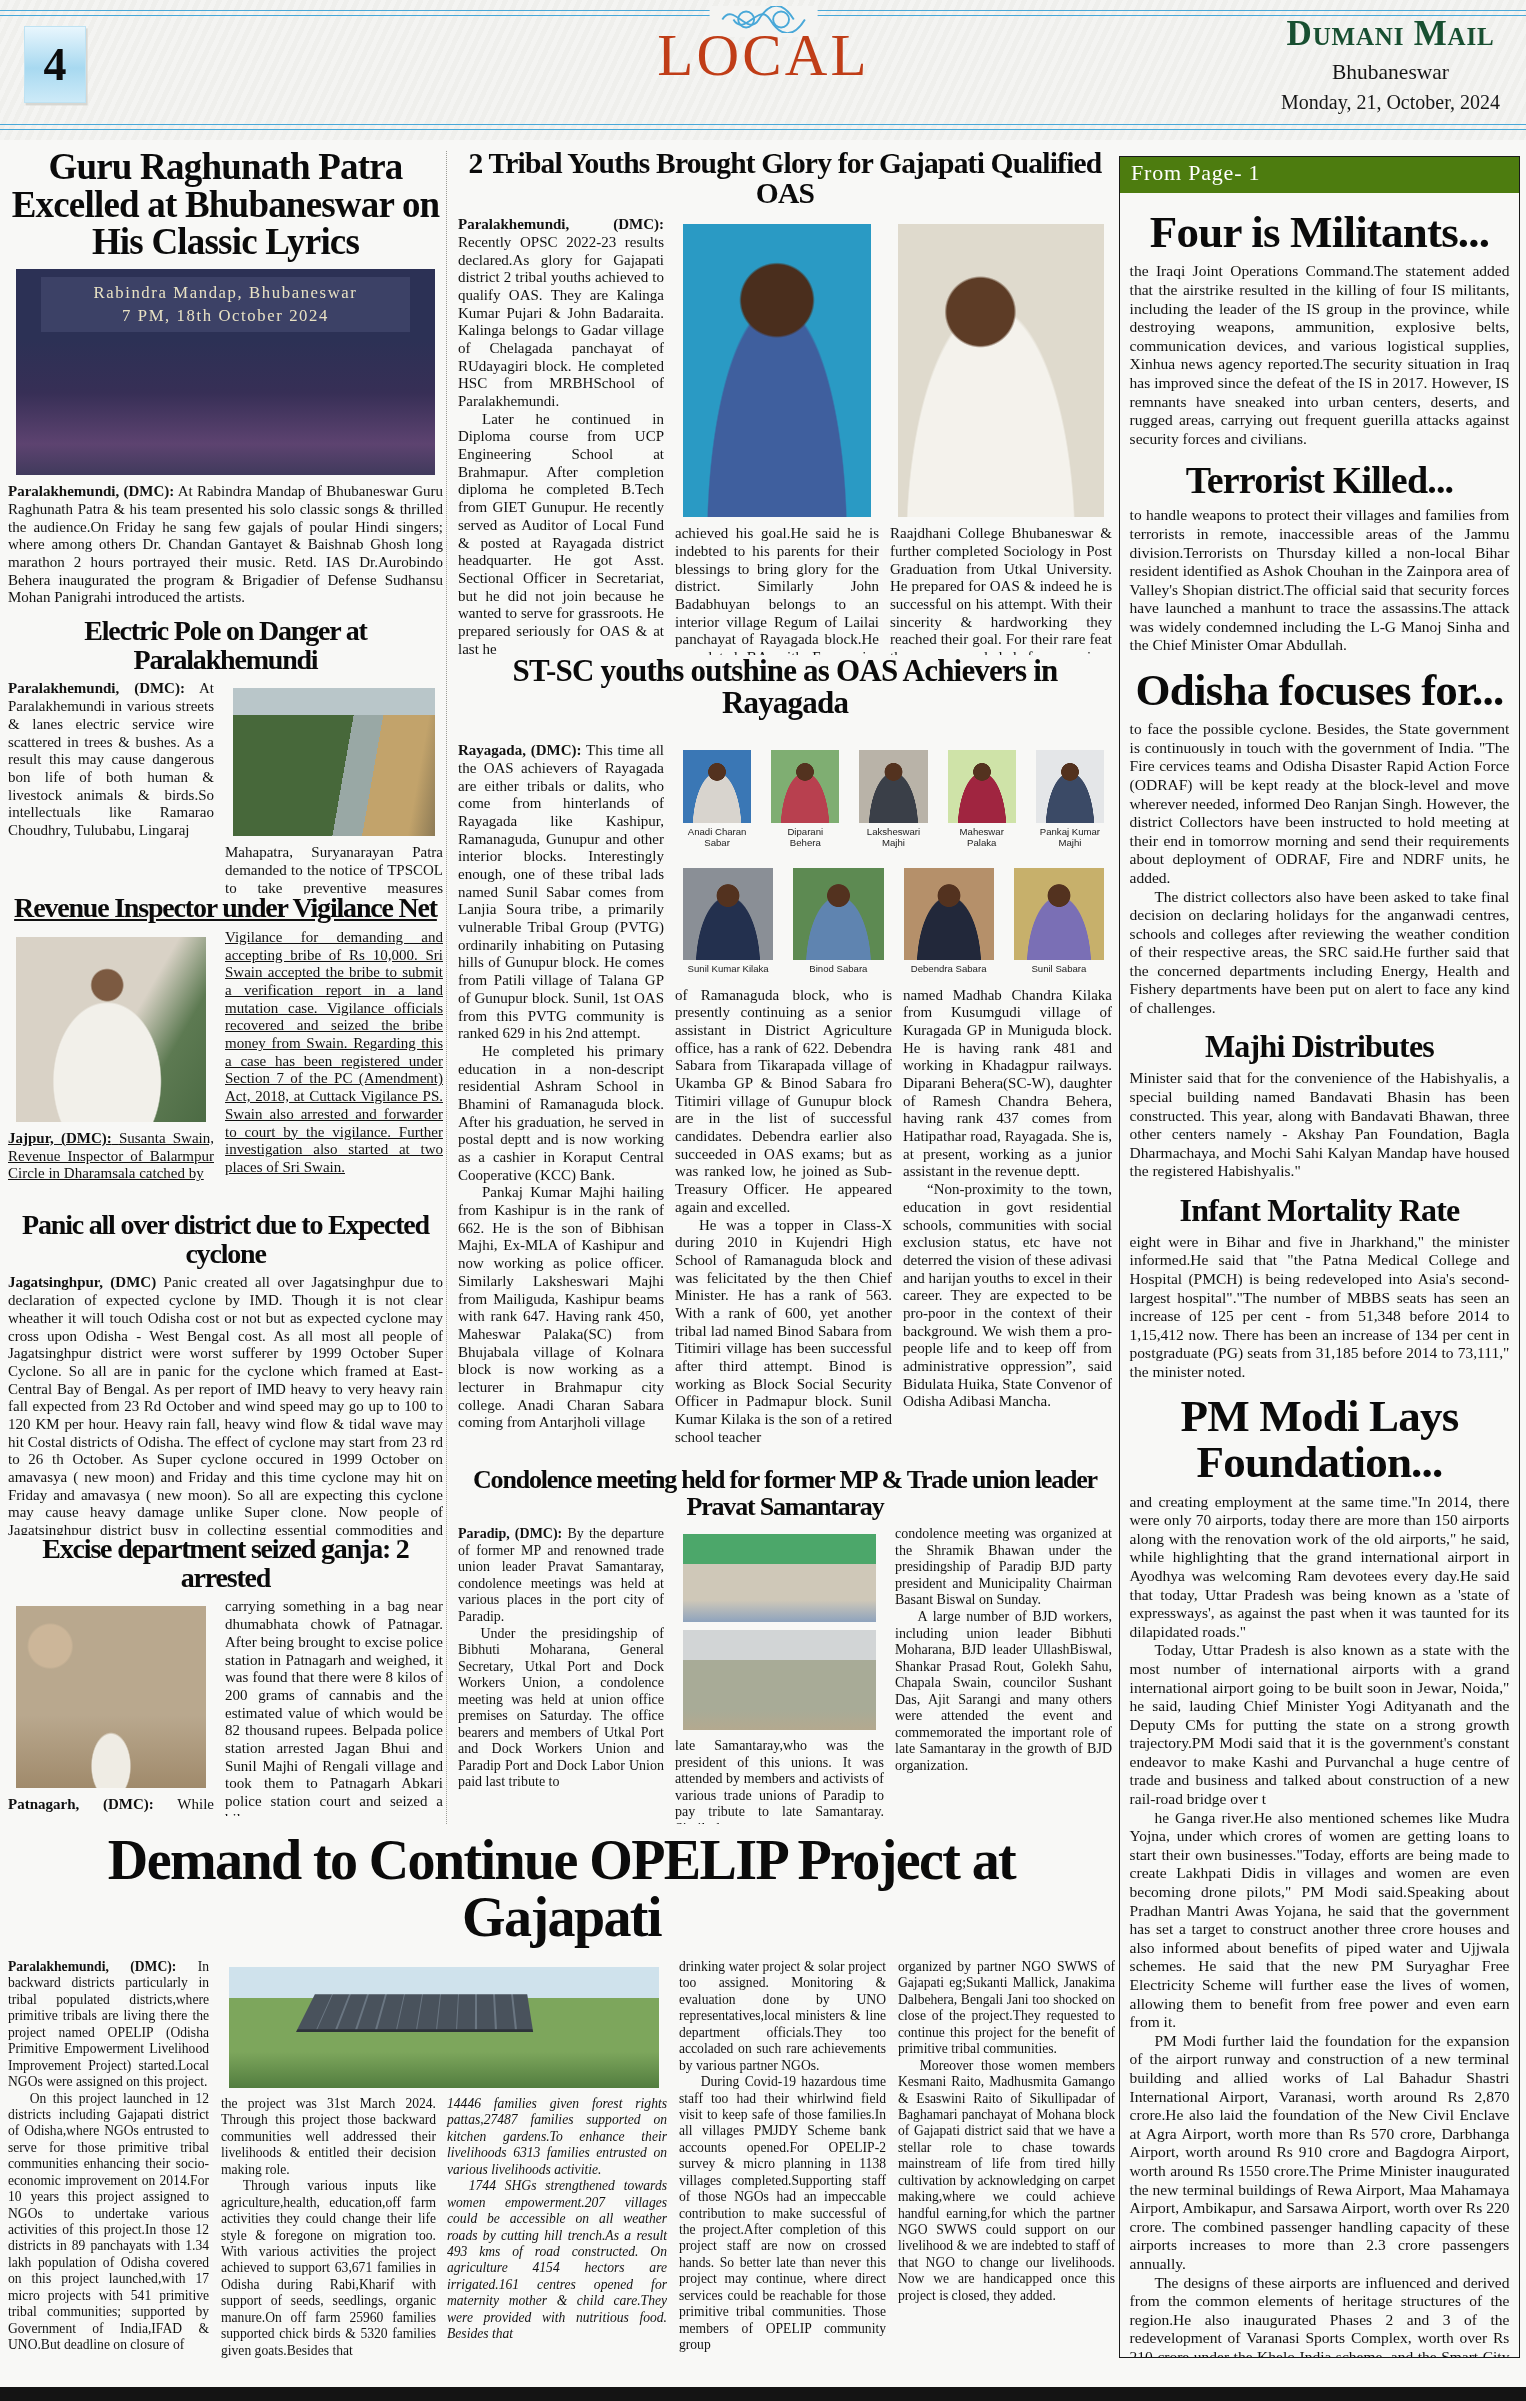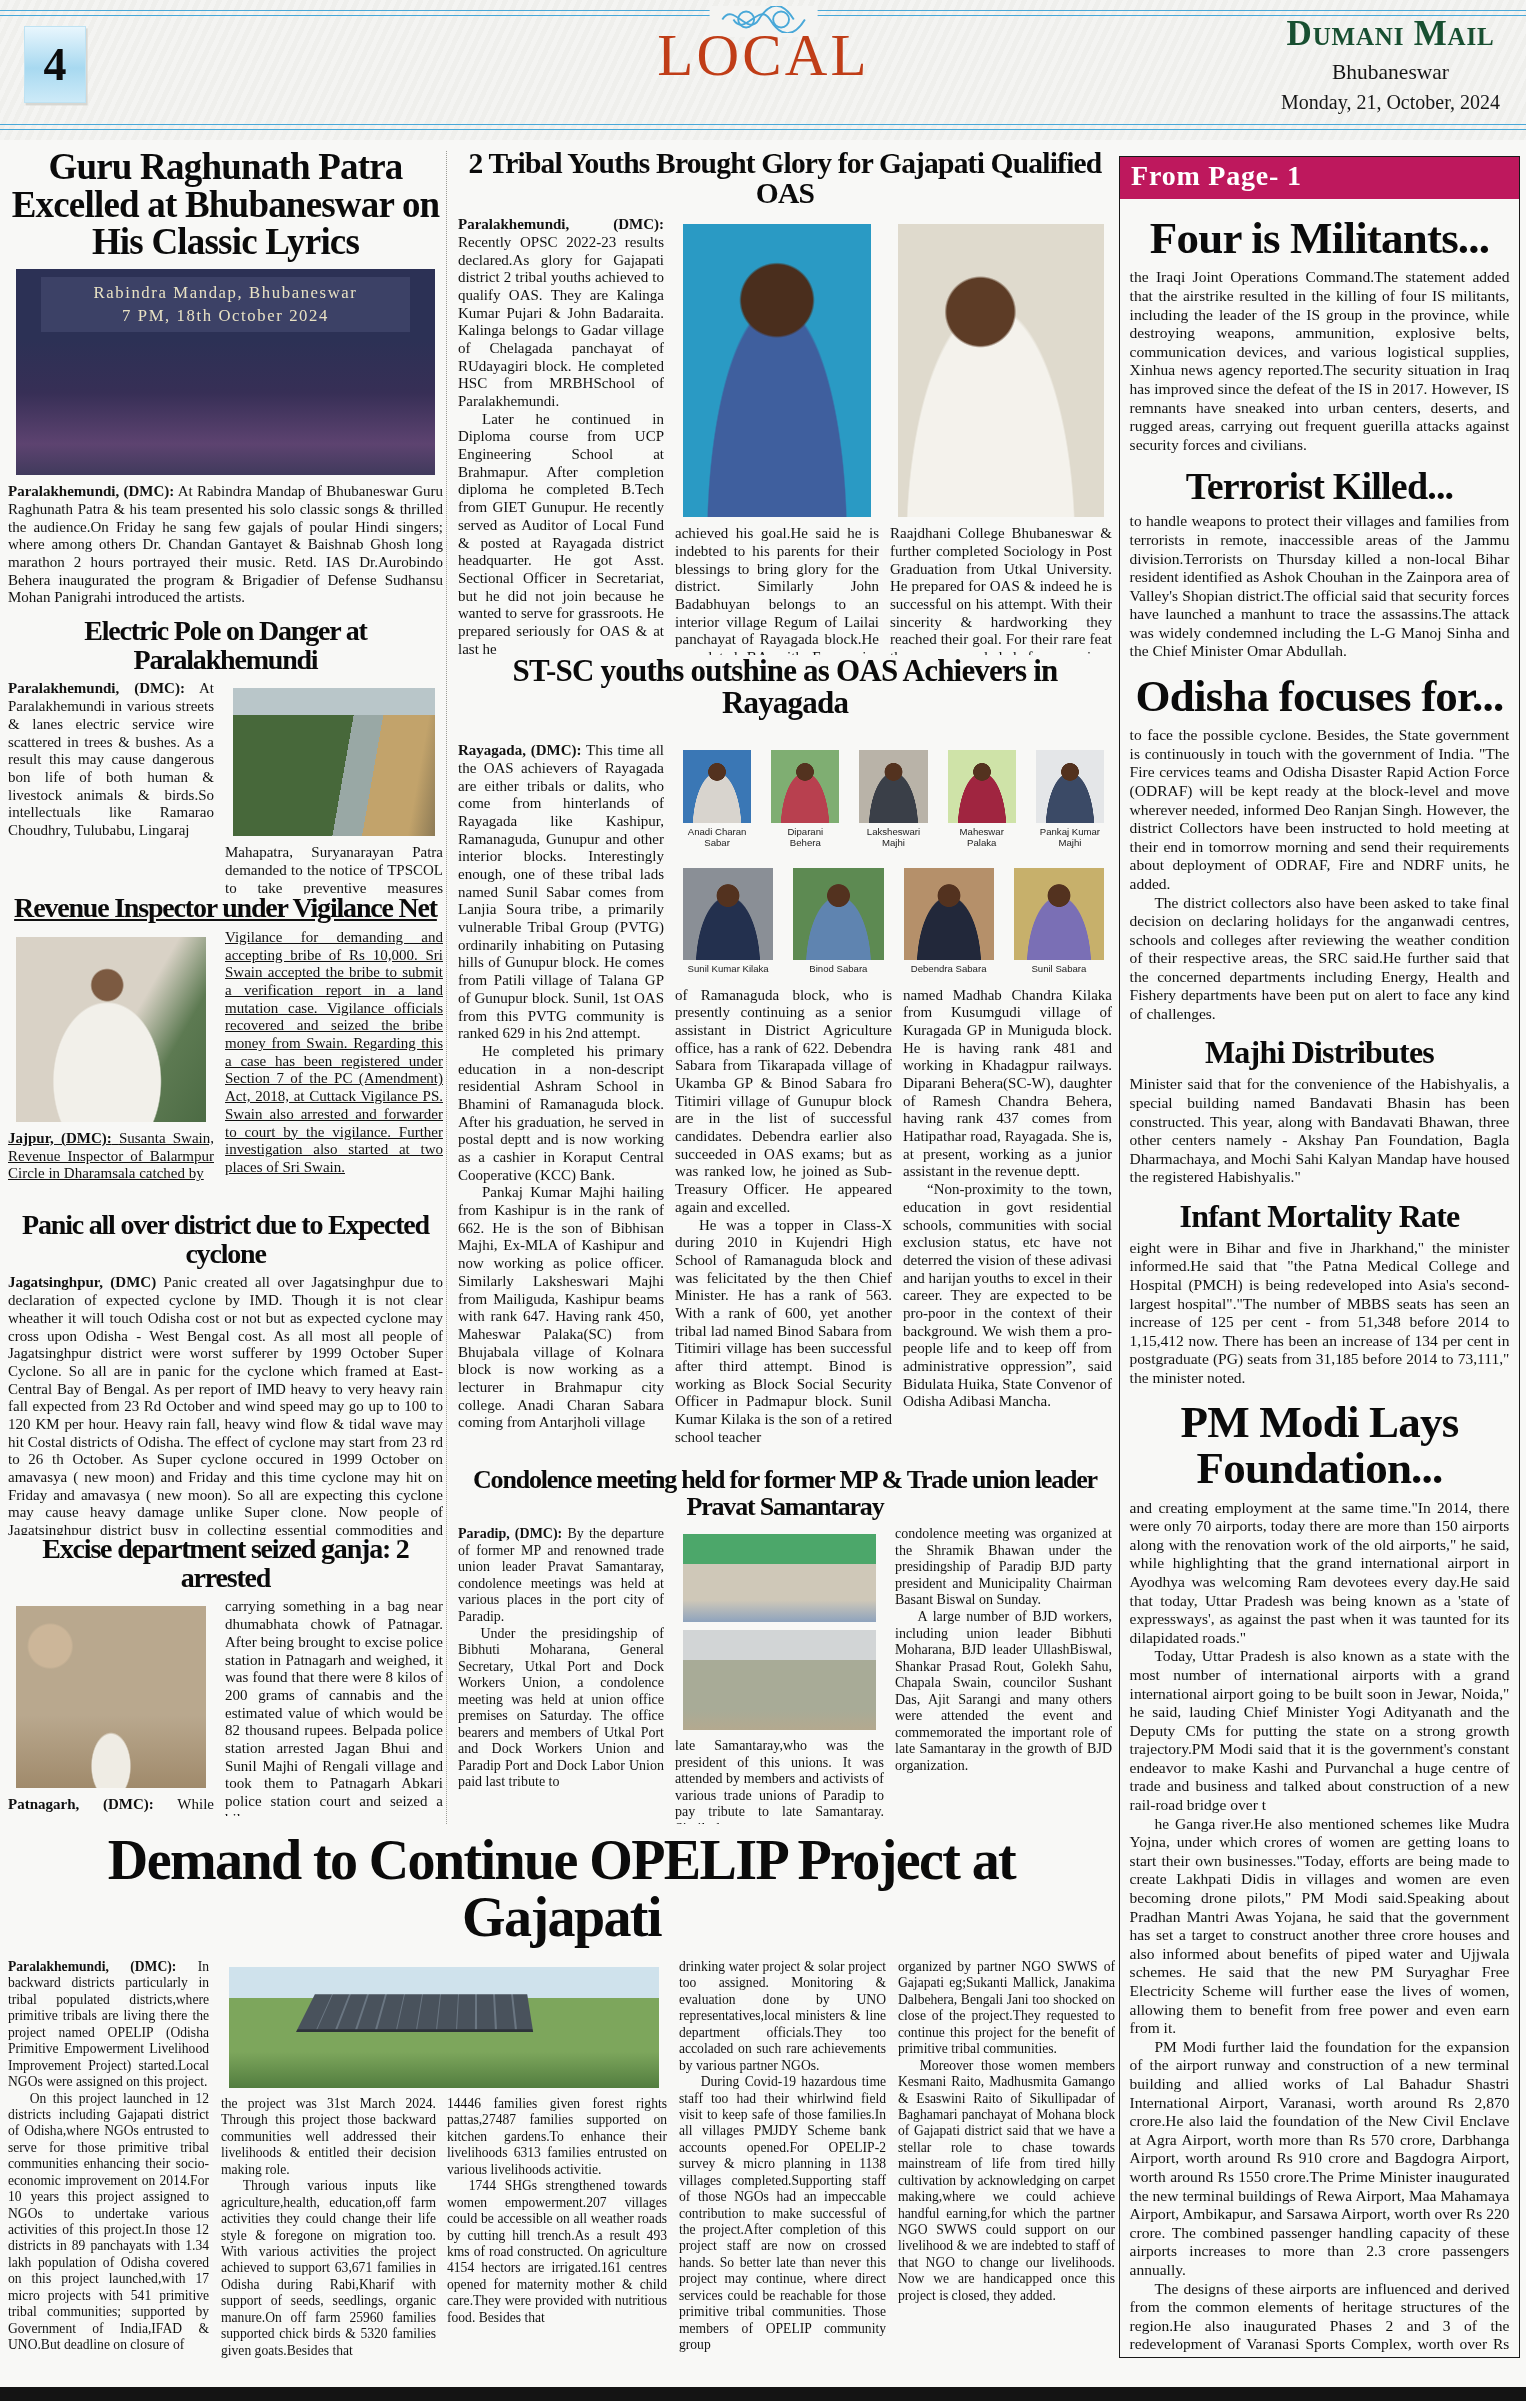--- a/index.html
+++ b/index.html
@@ -80,22 +80,22 @@
   .gridrow .portrait { background:radial-gradient(circle at 50% 30%,#53321f 0 14%,transparent 15%),radial-gradient(ellipse at 50% 108%,var(--shirt,#44517a) 0 50%,transparent 51%),var(--bg,#8fb2c9); }
   .g1 .portrait { height:73px; } .g2 .portrait { height:92px; }
   .b3 { height:357px; } .b3 .hl { font-size:26px; letter-spacing:-1.2px; margin-bottom:6.4px; }
   .b3 .para { font-size:14px; }
   .ph-cond1 { height:88px; margin-bottom:4.8px;
     background:linear-gradient(180deg,#4ca76a 0 34%,#cfc8b8 34% 75%,#8ea3bd); }
   .ph-cond2 { height:100px; margin-bottom:4.8px;
     background:linear-gradient(180deg,#d2d5d6 0 30%,#a8ab97 30% 80%,#b4a98f); }
 
   
-  .fp-label { background:#be185d; color:#fff; font-family:"Liberation Serif",serif; font-weight:bold;
-    font-size:28px; padding:3.2px 11px 6.4px; letter-spacing:0.8px; }
+  .fp-label { background:#4d7c0f; color:#fff; font-family:"Liberation Serif",serif; font-weight:normal;
+    font-size:22px; padding:3.2px 11px 6.4px; letter-spacing:0.8px; }
   .colR .inner { padding:4.8px 9.6px 0; }
   .colR .hl { letter-spacing:-0.8px; margin:12.8px 0 6.4px; }
   .hl-xl { font-size:45px; } .hl-lg { font-size:38px; } .hl-md { font-size:32px; }
   .colR .para { font-size:15.5px; line-height:1.2; }
 
   
   .opelip-sec .hl { font-size:56px; letter-spacing:-1.6px; margin-bottom:12.8px; }
   .opelip-body { display:flex; gap:12px; height:466px; overflow:hidden; }
   .opelip-body .para { font-size:13.6px; line-height:1.21; }
   .oc1 { width:201px; flex:none; }
@@ -360,21 +360,21 @@
         <figure>
           <div class="photo ph-opelip">
             <div class="solar"></div>
           </div>
         </figure>
         <div class="colrow">
           <div style="width:215px;flex:none;">
             <p class="para">the project was 31st March 2024. Through this project those backward communities well addressed their livelihoods &amp; entitled their decision making role.</p>
             <p class="para">Through various inputs like agriculture,health, education,off farm activities they could change their life style &amp; foregone on migration too. With various activities the project achieved to support 63,671 families in Odisha during Rabi,Kharif with support of seeds, seedlings, organic manure.On off farm 25960 families supported chick birds &amp; 5320 families given goats.Besides that</p>
           </div>
-          <div style="flex:1;">
+          <div style="flex:1;font-style:italic;">
             <p class="para">14446 families given forest rights pattas,27487 families supported on kitchen gardens.To enhance their livelihoods 6313  families entrusted on various livelihoods activitie.</p>
             <p class="para">1744 SHGs strengthened towards women empowerment.207 villages could be accessible on all weather roads by cutting hill trench.As a result 493 kms of road constructed. On agriculture 4154 hectors are irrigated.161 centres opened for maternity mother &amp; child care.They were provided with nutritious food. Besides that</p>
           </div>
         </div>
       </div>
       <div class="oc4">
         <p class="para">drinking water project &amp; solar project too assigned. Monitoring &amp; evaluation done by UNO representatives,local ministers &amp; line department officials.They too accoladed on such rare achievements by various partner NGOs.</p>
         <p class="para">During Covid-19 hazardous time staff too had their whirlwind field visit to keep safe of those families.In all villages PMJDY Scheme bank accounts opened.For OPELIP-2 survey &amp; micro planning in 1138 villages completed.Supporting staff of those NGOs had an impeccable contribution to make successful of the project.After completion of this project staff are now on crossed hands. So better late than never this project may continue, where direct services could be reachable for those primitive tribal communities. Those members of OPELIP community group</p>
       </div>
       <div class="oc5">

